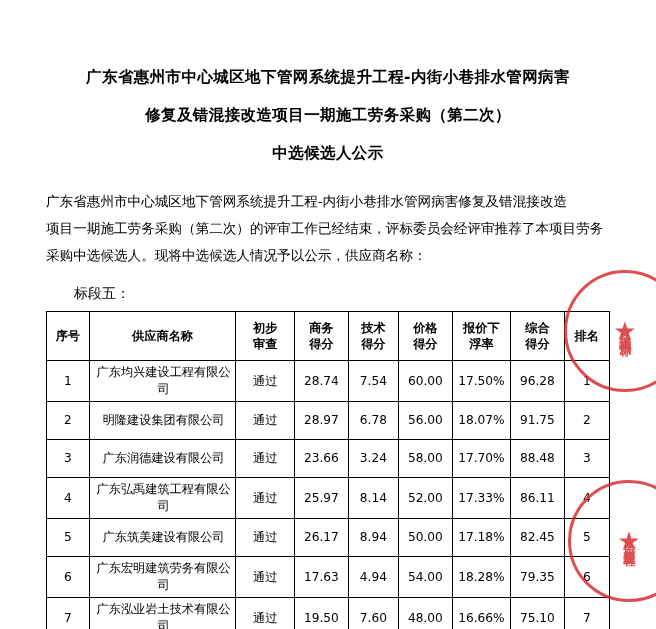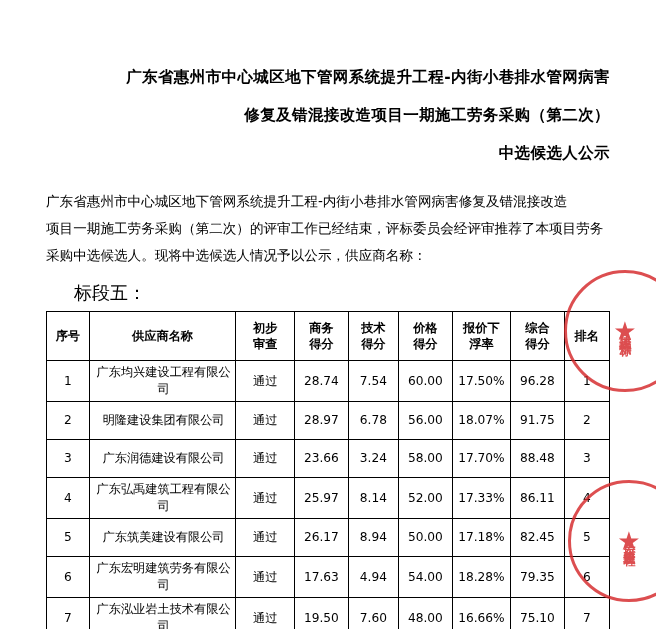--- a/index.html
+++ b/index.html
@@ -17,21 +17,21 @@
   }
   .page {
     position: relative;
     width: 656px;
     height: 629px;
     box-sizing: border-box;
     padding: 0 46px;
   }
   .title-block {
     padding-top: 62px;
-    text-align: right;
+    text-align: center;
   }
   .title-line {
     font-size: 15.5px;
     font-weight: bold;
     letter-spacing: 0.4px;
     line-height: 30px;
     color: #000;
   }
   .title-line.l2 { margin-top: 8px; }
   .title-line.l3 { margin-top: 8px; }
@@ -39,26 +39,27 @@
   .body-text {
     margin-top: 20px;
     font-size: 13.6px;
     line-height: 27px;
     text-align: justify;
     color: #000;
   }
   .body-text p {
     margin: 0;
     text-indent: 0;
+    font-family: Liberation Serif, serif;
   }
   .indent2 { text-indent: 28px; }
 
   .section-label {
     margin-top: 12px;
-    font-size: 18px;
+    font-size: 14px;
     line-height: 24px;
     text-indent: 28px;
     color: #000;
   }
 
   table.bid-table {
     margin-top: 6px;
     border-collapse: collapse;
     width: 100%;
     table-layout: fixed;

